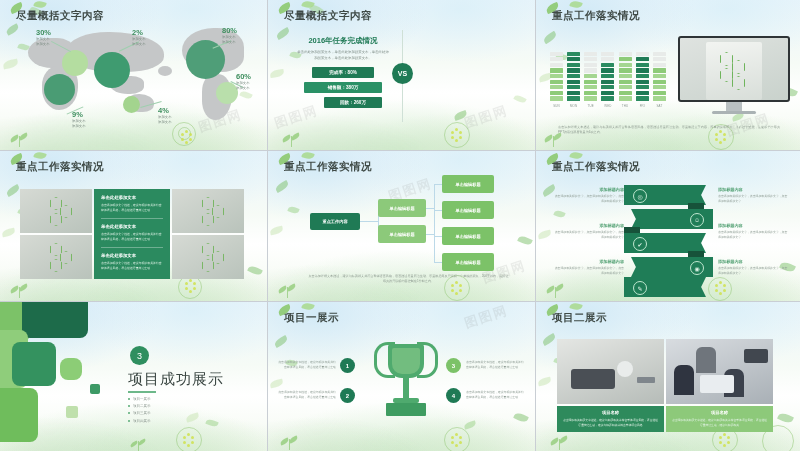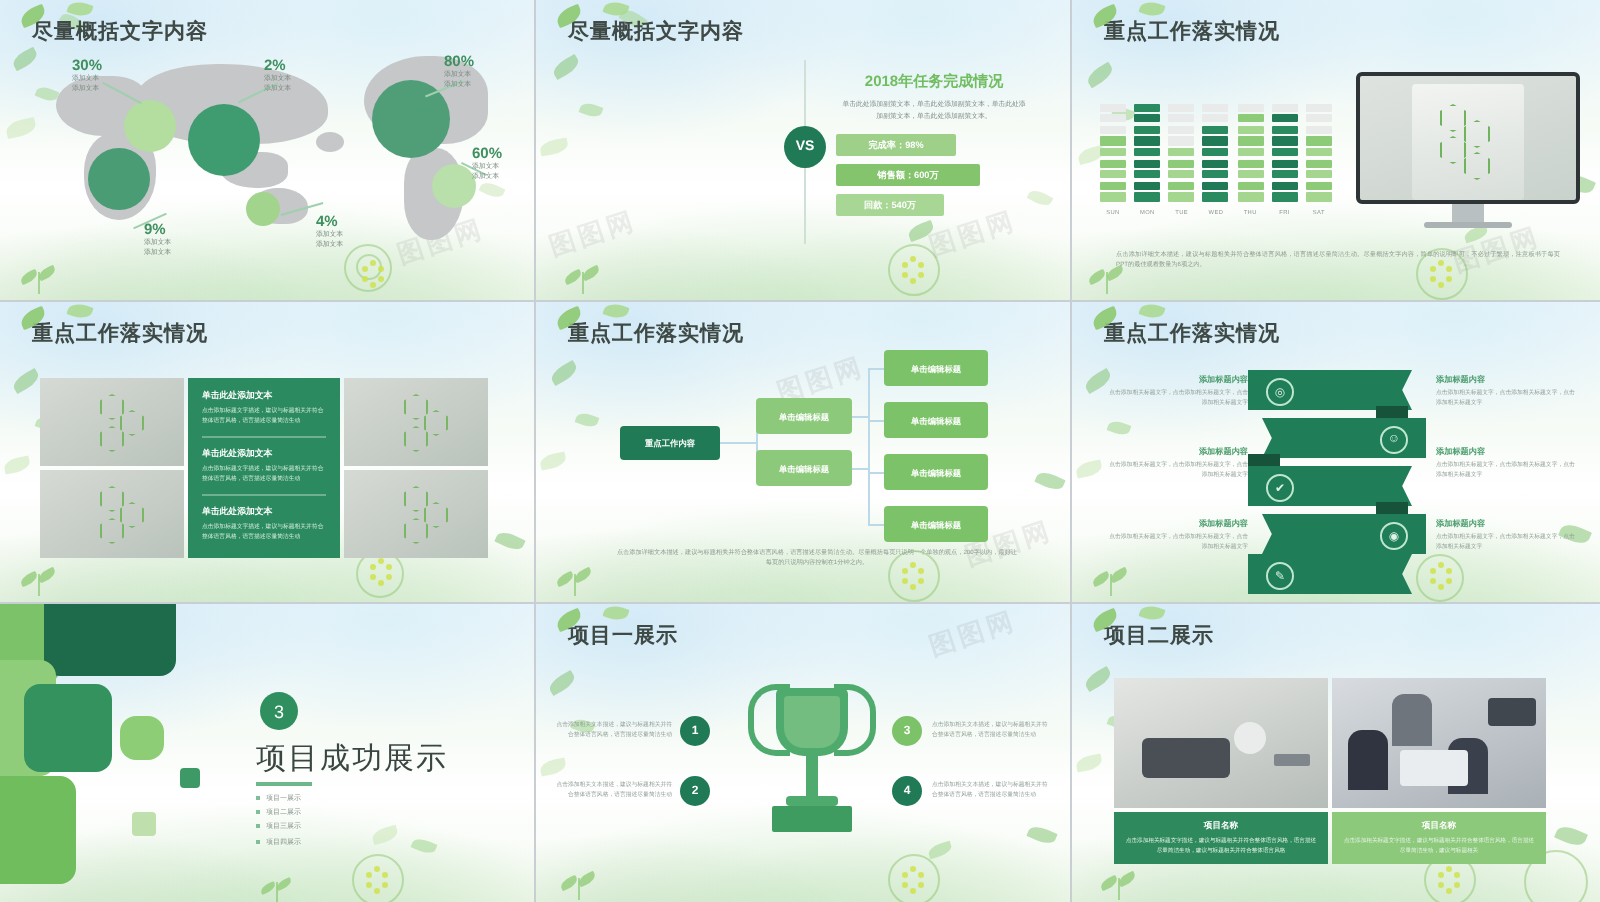--- a/index.html
+++ b/index.html
@@ -224,28 +224,28 @@
     </div>
     <div class="title">
       <span class="tleaf"></span>
       <span class="tleaf2"></span>
       <span>尽量概括文字内容</span>
     </div>
 
     <div class="vsline"></div>
     <div class="vs">VS</div>
 
-
-    <div class="cmpcol" style="left:150px;">
-      <div class="cmph" style="color:#72bd62;">2018年任务完成情况</div>
+    <div class="cmpcol" style="left:26px;">
+      <div class="cmph" style="color:#1f7a55;">2016年任务完成情况</div>
       <div class="cmpp">单击此处添加副策文本，单击此处添加副策文本，单击此处添加副策文本，单击此处添加副策文本。</div>
-      <div class="cbar" style="background:#9fd08a;width:60px;">完成率：98%</div>
-      <div class="cbar" style="background:#84c46d;width:72px;">销售额：600万</div>
-      <div class="cbar" style="background:#a8d694;width:54px;">回款：540万</div>
-    </div>
+      <div class="cbar" style="background:#1f7a55;width:62px;margin-left:18px;">完成率：80%</div>
+      <div class="cbar" style="background:#2a9166;width:78px;margin-left:10px;">销售额：380万</div>
+      <div class="cbar" style="background:#1f7a55;width:58px;margin-left:30px;">回款：260万</div>
+    </div>
+
   </div>
 
   <div class="slide">
     <div class="bg">
       <div class="sky"></div>
         <div class="hill"></div>
       <div class="leaf dk" style="left:7px;top:34px;width:14px;height:7px;transform:rotate(-32deg)"></div>
       <div class="leaf" style="left:20px;top:54px;width:11px;height:6px;transform:rotate(18deg)"></div>
       <div class="leaf lt" style="left:3px;top:74px;width:13px;height:7px;transform:rotate(-14deg)"></div>
       <div class="leaf dk" style="left:246px;top:88px;width:15px;height:8px;transform:rotate(24deg)"></div>

